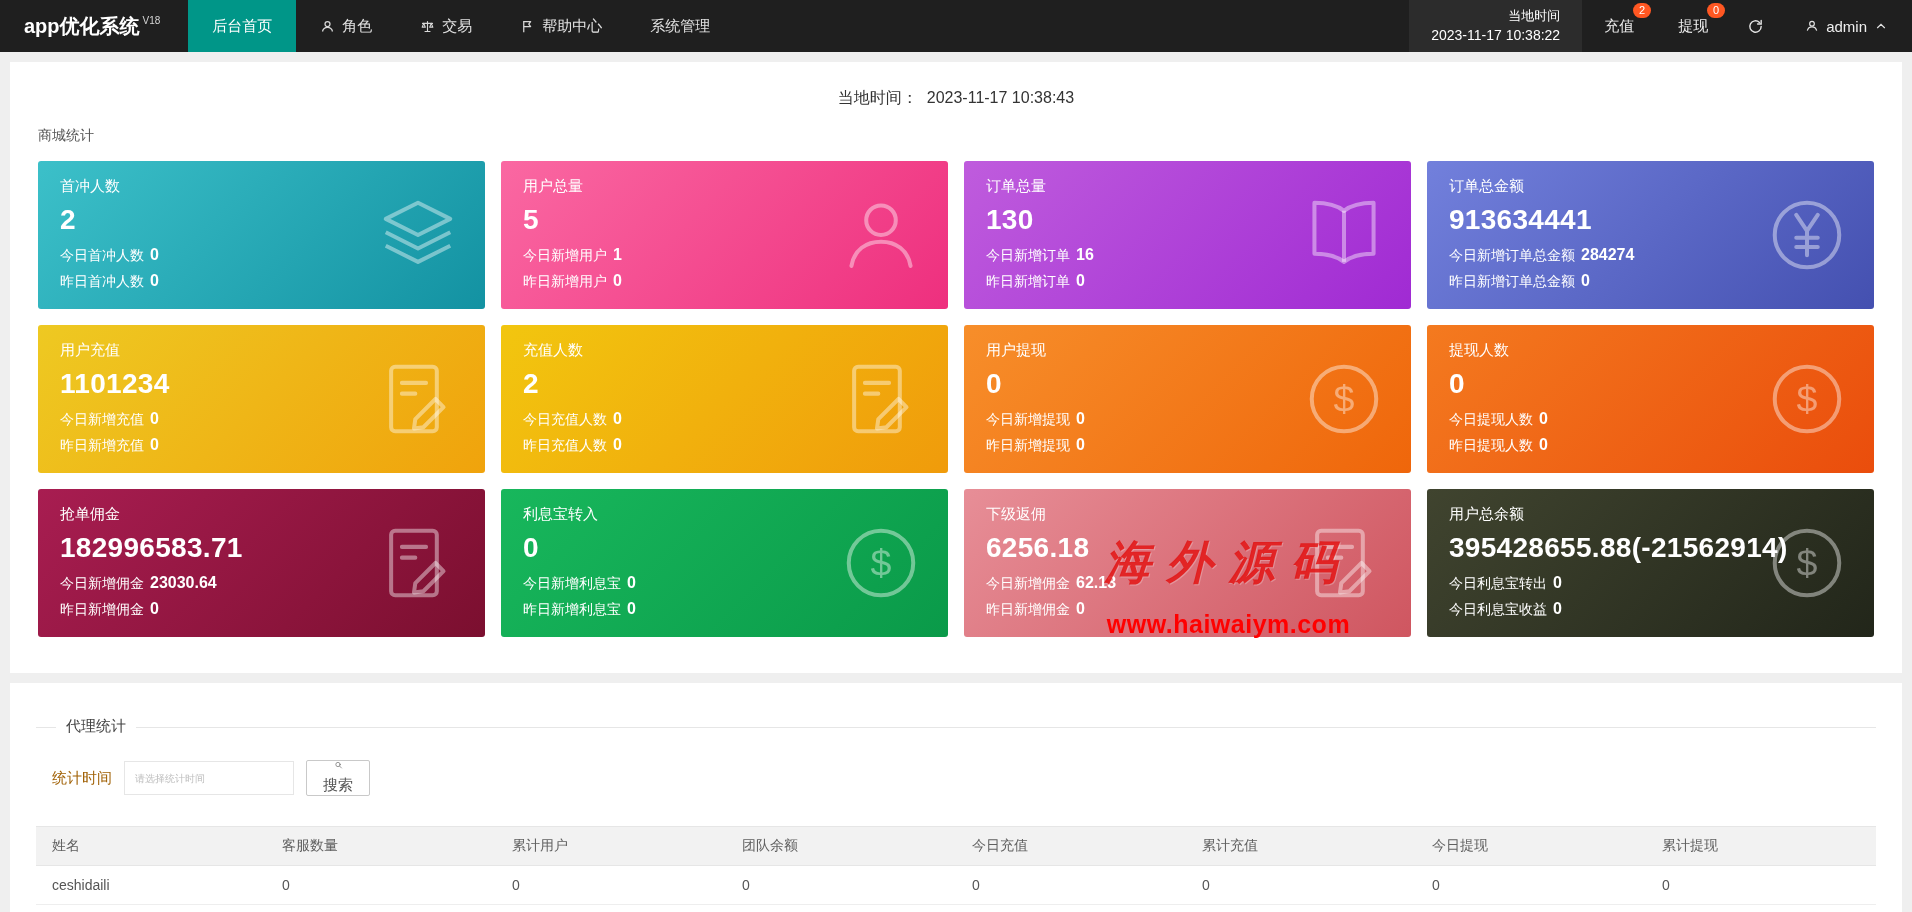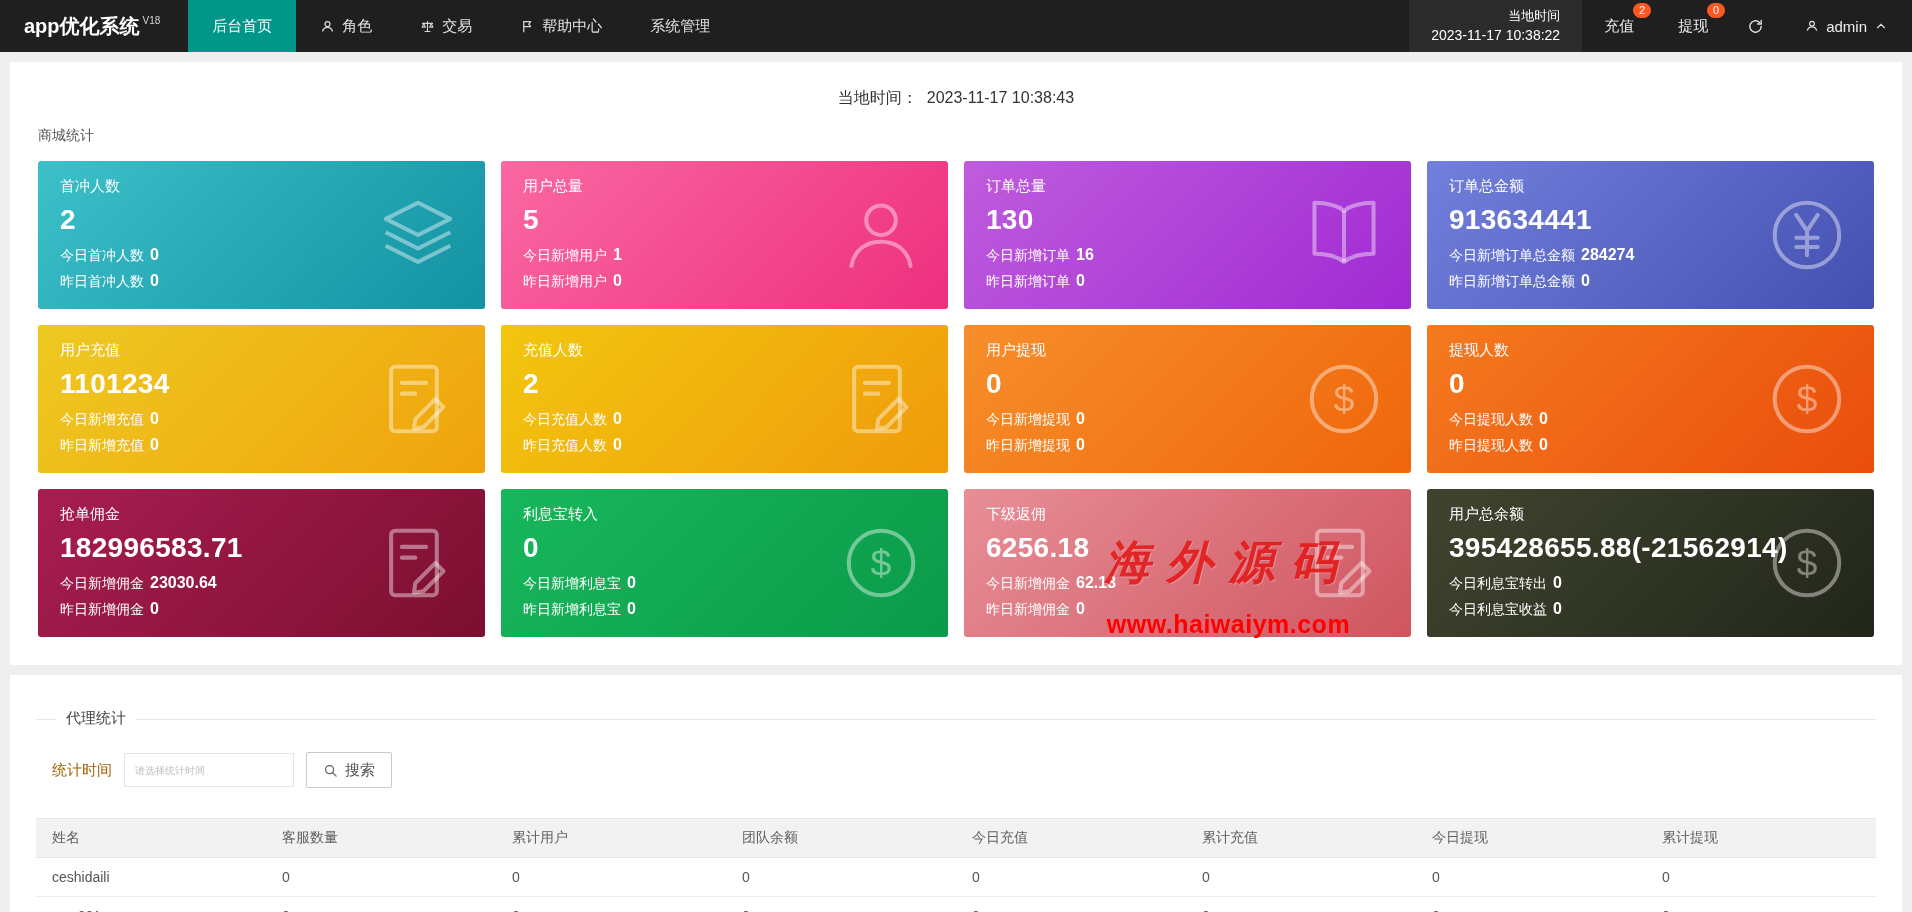--- a/index.html
+++ b/index.html
@@ -20,40 +20,40 @@
   .time-value { font-size:14px; color:#fff; }
   .nav-action { position:relative; display:flex; align-items:center; padding:0 22px; font-size:15px; color:#eee; cursor:pointer; }
   .badge { position:absolute; top:3px; right:5px; background:#ff5722; color:#fff; font-size:11px; font-style:normal; line-height:1; padding:2px 6px; border-radius:9px; }
   .nav-icon-btn { display:flex; align-items:center; padding:0 17px; cursor:pointer; }
   .nav-icon-btn svg { width:17px; height:17px; stroke:#e2e2e2; }
   .nav-user { display:flex; align-items:center; gap:7px; padding:0 24px; font-size:15px; cursor:pointer; }
   .nav-user svg { width:14px; height:14px; stroke:#e2e2e2; }
 
   
   .panel { background:#fff; margin:10px; }
-  .panel1 { padding-bottom:28px; }
+  .panel1 { padding-bottom:36px; }
   .center-time { text-align:center; padding:26px 0 10px; font-size:16px; color:#333; }
   .section-label { font-size:14px; color:#555; padding:8px 0 0 28px; }
   .stats-grid { display:grid; grid-template-columns:repeat(4,1fr); gap:16px; padding:16px 28px 0; }
   .card { position:relative; height:148px; border-radius:3px; color:#fff; padding:16px 22px; overflow:hidden; }
   .card-title { font-size:15px; margin-bottom:8px; }
   .card-value { font-size:28px; font-weight:bold; margin-bottom:10px; letter-spacing:.3px; }
   .card-line { font-size:14px; margin-top:7px; }
   .card-line b { font-size:16px; margin-left:6px; }
   .card-icon { position:absolute; right:24px; top:50%; transform:translateY(-50%); width:86px; height:86px; color:rgba(255,255,255,.42); }
   .card-icon svg { width:100%; height:100%; }
 
   .panel2 { padding:28px 0 60px; min-height:250px; }
   .field-line { border-top:1px solid #e6e6e6; margin:16px 26px 0; position:relative; height:0; }
   .legend { position:absolute; top:-11px; left:20px; background:#fff; padding:0 10px; font-size:15px; color:#444; }
   .form-row { display:flex; align-items:center; gap:12px; margin:32px 0 0 42px; }
   .form-row label { font-size:15px; color:#a16207; }
   .form-row input { width:170px; height:34px; border:1px solid #e6e6e6; padding:0 10px; font-size:10px; color:#333; outline:none; background:#fff; }
   .form-row input::placeholder { color:#bdbdbd; }
-  .search-btn { display:flex; align-items:center; gap:7px; height:36px; padding:0 16px; background:#fff; border:1px solid #c9c9c9; border-radius:2px; font-size:15px; color:#555; cursor:pointer; }
+  .search-btn { display:flex; align-items:center; gap:7px; height:36px; padding:0 16px; background:#fff; border:1px solid #c9c9c9; border-radius:2px; font-size:15px; color:#555; cursor:pointer;flex-direction:column; }
   .search-btn svg { width:15px; height:15px; stroke:#666; }
 
   table { width:calc(100% - 52px); margin:30px 26px 0; border-collapse:collapse; table-layout:fixed; font-size:14px; color:#555; }
   thead th { background:#f2f2f2; border-top:1px solid #e6e6e6; border-bottom:1px solid #e6e6e6; text-align:left; font-weight:normal; padding:10px 16px; color:#5f5f5f; }
   tbody td { padding:11px 16px; border-bottom:1px solid #eee; }
 
   
   .watermark { position:absolute; left:1056px; top:532px; width:345px; text-align:center; pointer-events:none; z-index:5; }
   .wm1 { font-size:46px; font-weight:bold; font-style:italic; color:rgba(226,16,16,.85); letter-spacing:16px; text-shadow:1px 1px 0 rgba(255,255,255,.25); white-space:nowrap; }
   .wm2 { font-size:25px; font-weight:bold; color:#ff0000; margin-top:16px; letter-spacing:.5px; }

